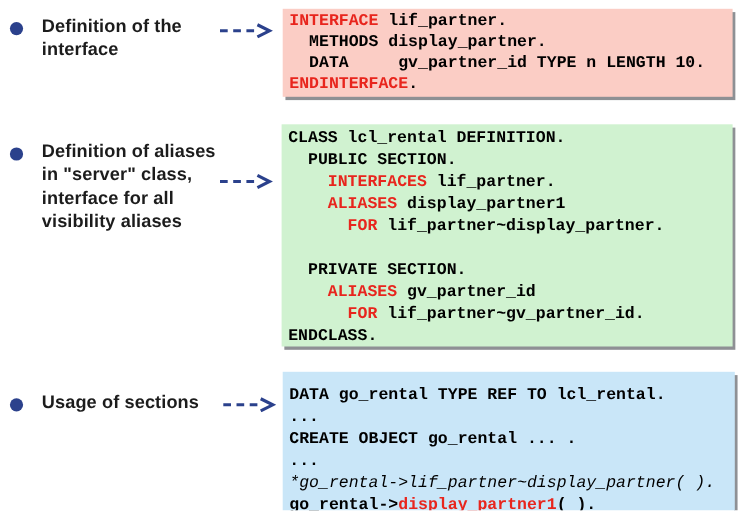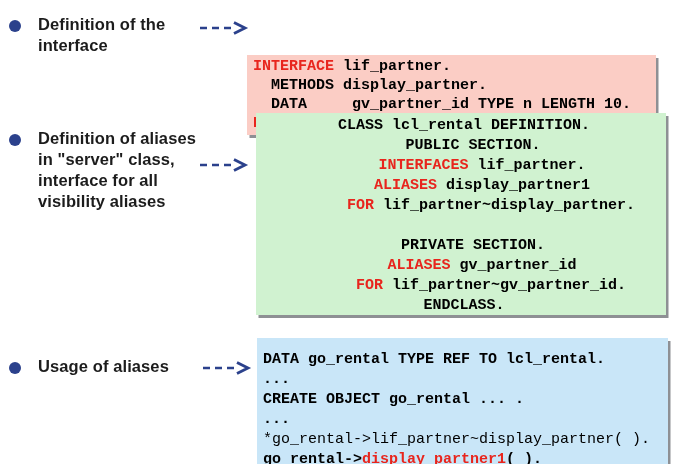--- a/index.html
+++ b/index.html
@@ -33,26 +33,26 @@
 
   
   .code-box{
     position:absolute;
     font-family:"Liberation Mono","DejaVu Sans Mono",monospace;
     font-size:15px;font-weight:bold;color:#000;
     white-space:pre;overflow:hidden;
     padding:2px 0 0 6px;
     box-shadow:2.5px 3px 0 #8e9094;
   }
-  #code-box-1{left:247px;top:8px;width:403px;height:78px;line-height:19px;margin-top:47px;}
-  #code-box-2{left:256px;top:113px;width:404px;height:199px;line-height:20px;padding-top:3px;text-align:center;}
+  #code-box-1{left:257px;top:8px;width:403px;height:78px;line-height:19px;}
+  #code-box-2{left:256px;top:113px;width:404px;height:199px;line-height:20px;padding-top:3px;}
   #code-box-3{left:257px;top:338px;width:405px;height:119px;line-height:20px;padding-top:12px;}
   .code-line{white-space:pre;}
   .kw{color:var(--kw-color);}
-  .cm{font-weight:normal;}
+  .cm{font-weight:normal;font-style:italic;}
 </style>
 </head>
 <body>
 
 <div id="slide">
 
   <div class="bullet-item" id="bullet-1">
     <span class="bullet-dot" style="background: rgb(43, 65, 140);"></span>
     <div class="bullet-text">
         <div>Definition of the</div>
@@ -66,21 +66,21 @@
         <div>Definition of aliases</div>
         <div>in "server" class,</div>
         <div>interface for all</div>
         <div>visibility aliases</div>
       </div>
   </div>
 
   <div class="bullet-item" id="bullet-3">
     <span class="bullet-dot" style="background: rgb(43, 65, 140);"></span>
     <div class="bullet-text">
-        <div>Usage of aliases</div>
+        <div>Usage of sections</div>
       </div>
   </div>
 
   <svg class="arrow" id="arrow-1" viewBox="0 0 50 14">
     <line x1="1" y1="7" x2="37" y2="7" stroke-width="2.6" stroke-dasharray="7 5" fill="none" stroke="#2b418c"></line>
     <path d="M35 1.5 L46 7 L35 12.5" fill="none" stroke-width="2.8" stroke="#2b418c"></path>
   </svg>
   <svg class="arrow" id="arrow-2" viewBox="0 0 50 14">
     <line x1="1" y1="7" x2="37" y2="7" stroke-width="2.6" stroke-dasharray="7 5" fill="none" stroke="#2b418c"></line>
     <path d="M35 1.5 L46 7 L35 12.5" fill="none" stroke-width="2.8" stroke="#2b418c"></path>

